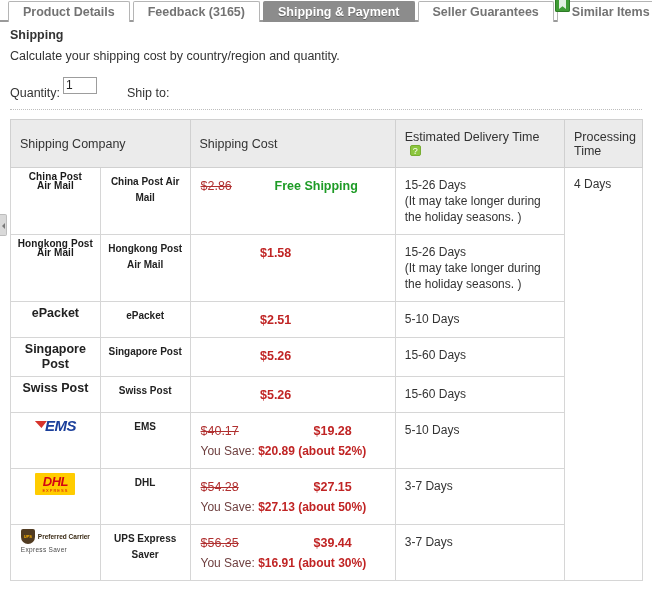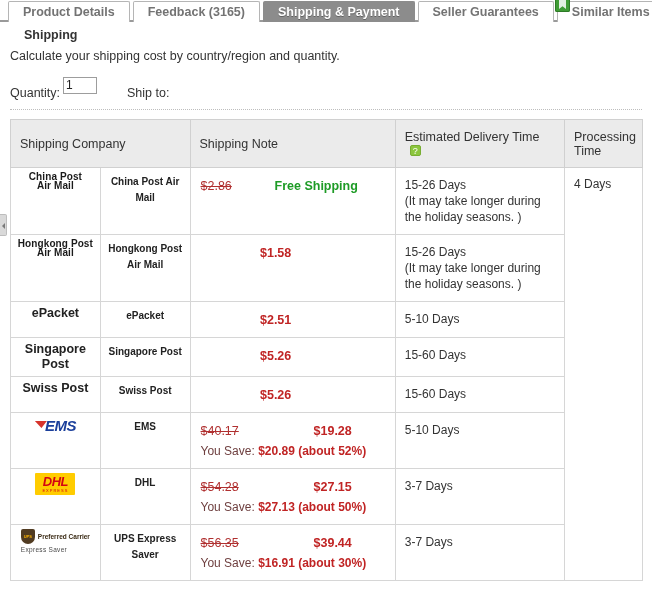--- a/index.html
+++ b/index.html
@@ -65,21 +65,21 @@
     background: #ffffff;
     clip-path: polygon(0 0,100% 0,100% 100%,50% 70%,0 100%);
     opacity: .85;
   }
 
   
   .sec-title {
     font-size: 12.5px;
     font-weight: bold;
     color: #333;
-    padding: 6px 0 0 24px;
+    padding: 6px 0 0 10px;
   }
   .sec-desc {
     font-size: 12.5px;
     color: #333;
     padding: 7px 0 0 10px;
   }
   .calcrow {
     padding: 7px 0 0 10px;
     font-size: 12.5px;
     display: flex;
@@ -386,21 +386,21 @@
   <label class="shipto-label">Ship to:</label>
 </div>
 
 <div class="hr-dotted"></div>
 
 <div class="tbl-wrap">
 <table class="ship">
   <thead>
     <tr>
       <th class="h-company" colspan="2">Shipping Company</th>
-      <th class="h-cost">Shipping Note</th>
+      <th class="h-cost">Shipping Cost</th>
       <th class="h-eta">
         <span>Estimated Delivery Time</span><span class="help-icon">?</span>
       </th>
       <th class="h-proc">Processing Time</th>
     </tr>
   </thead>
   <tbody>
 
     <tr>
       <td class="logo-cell">

